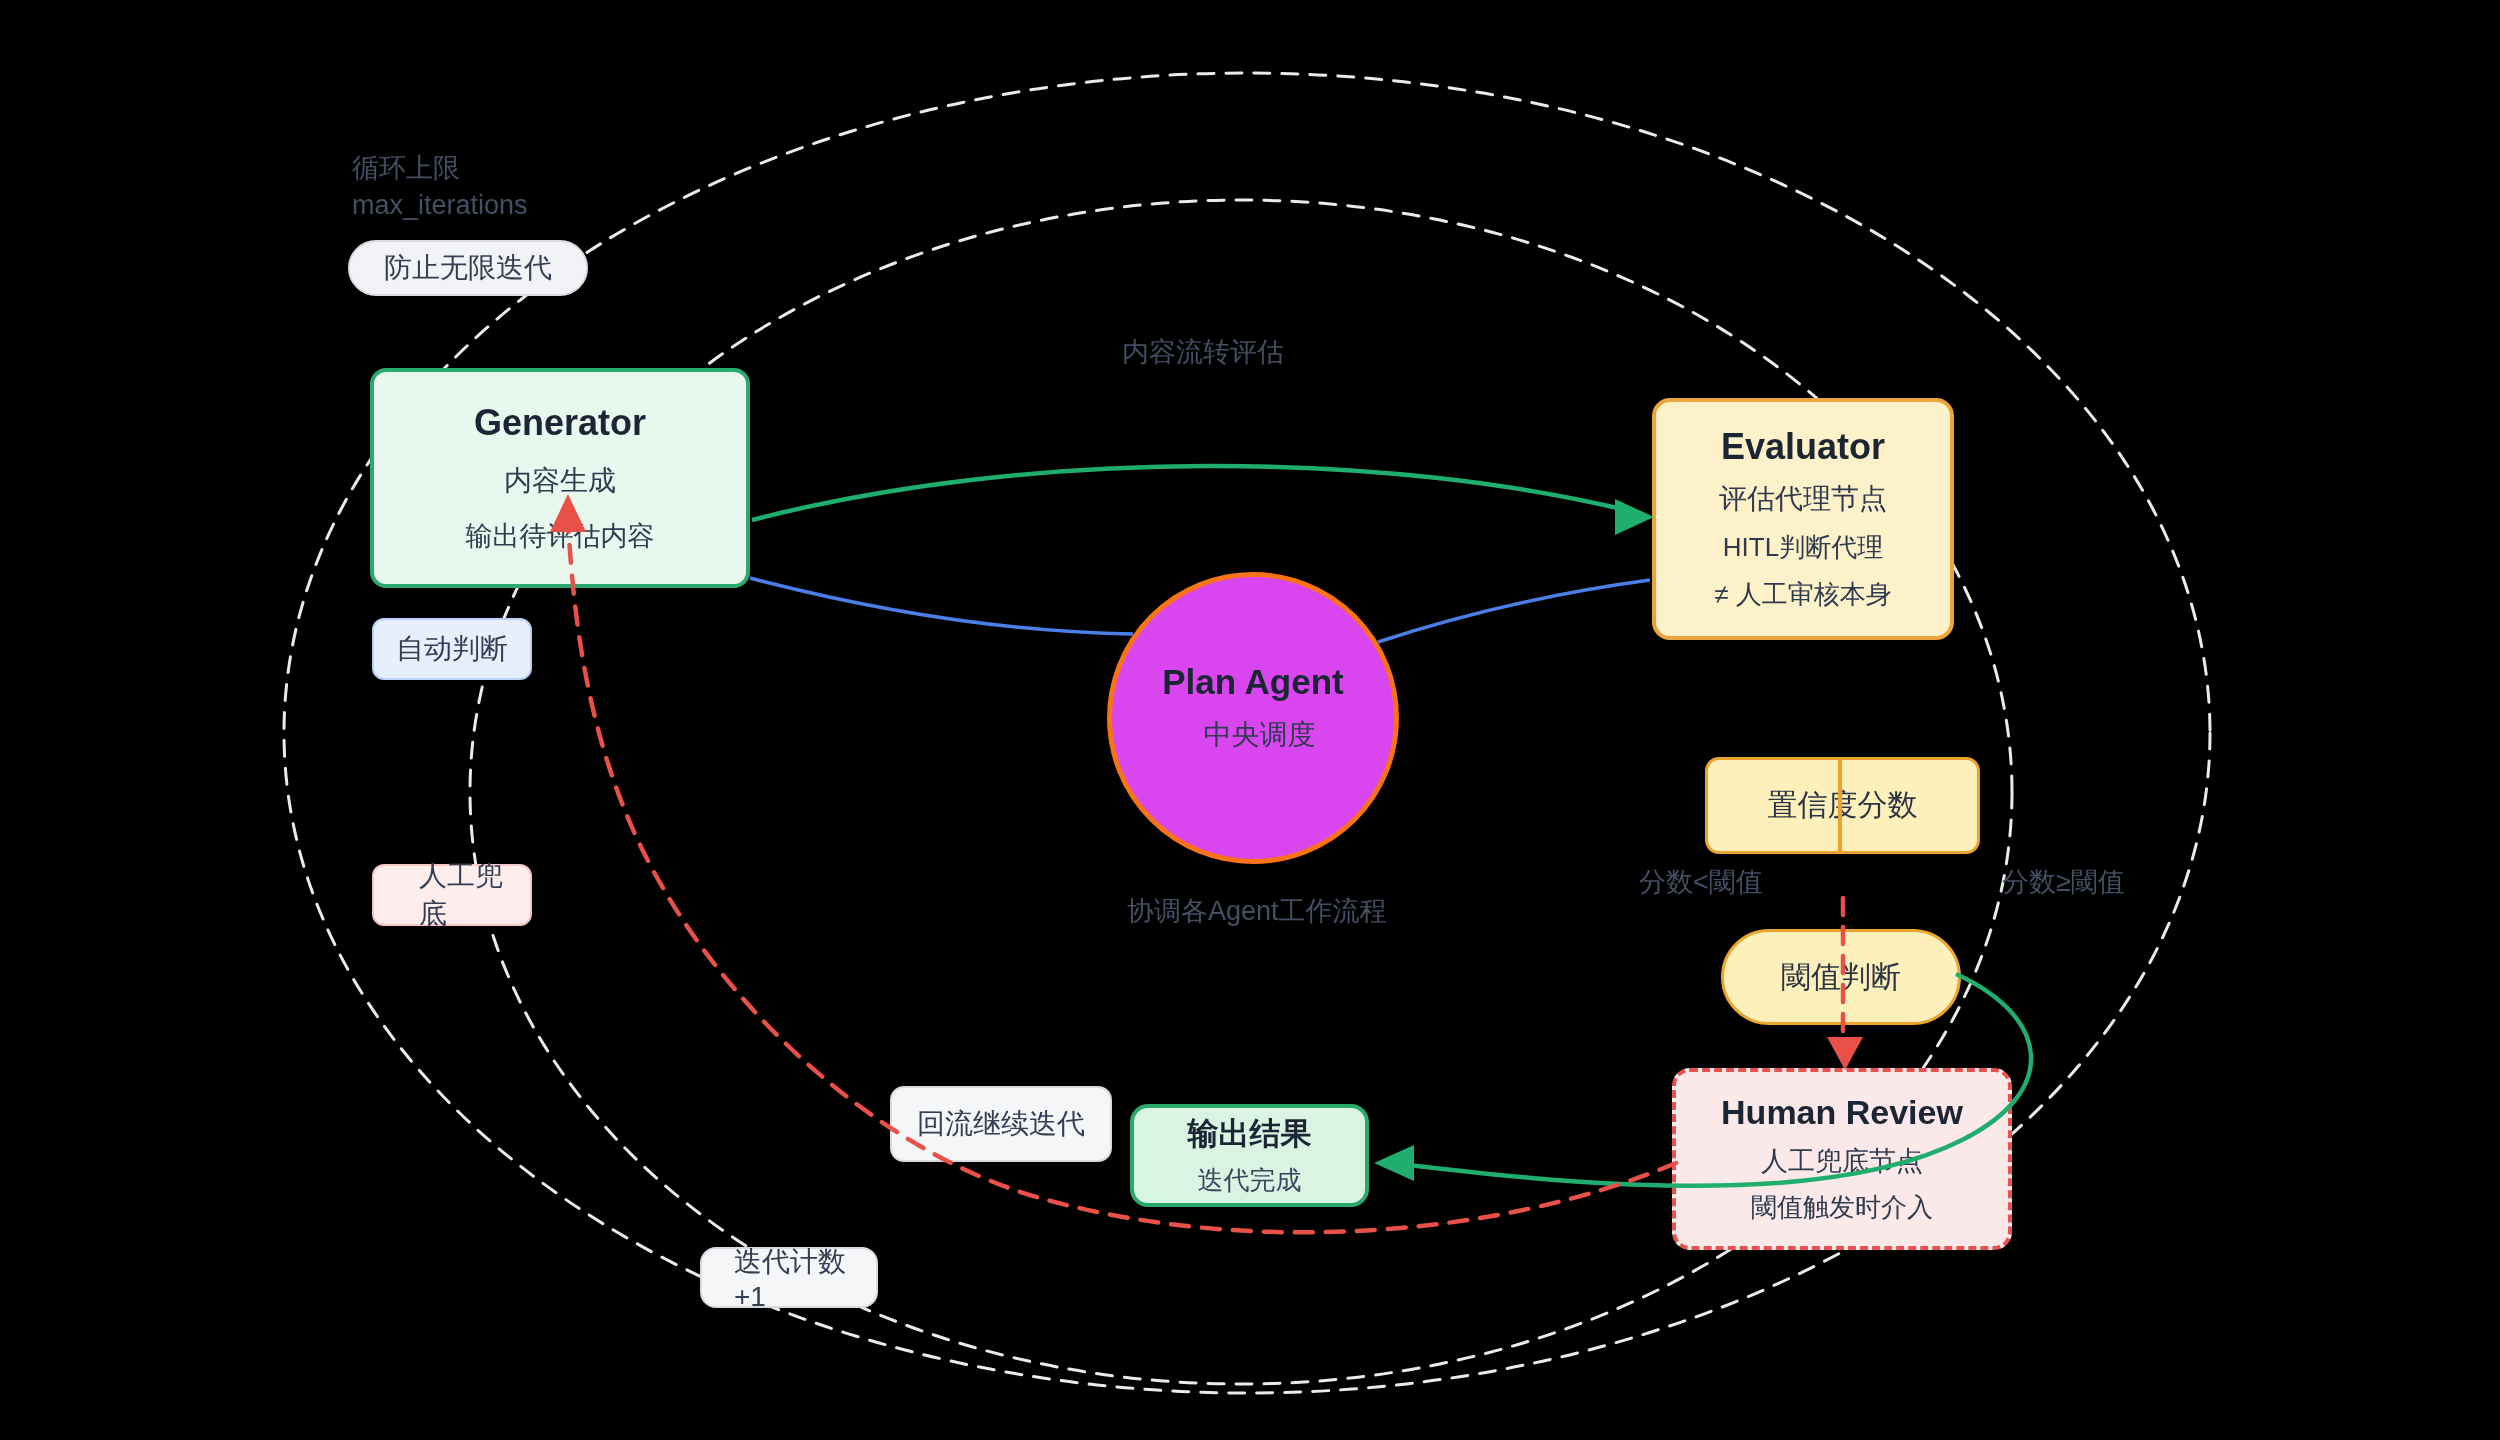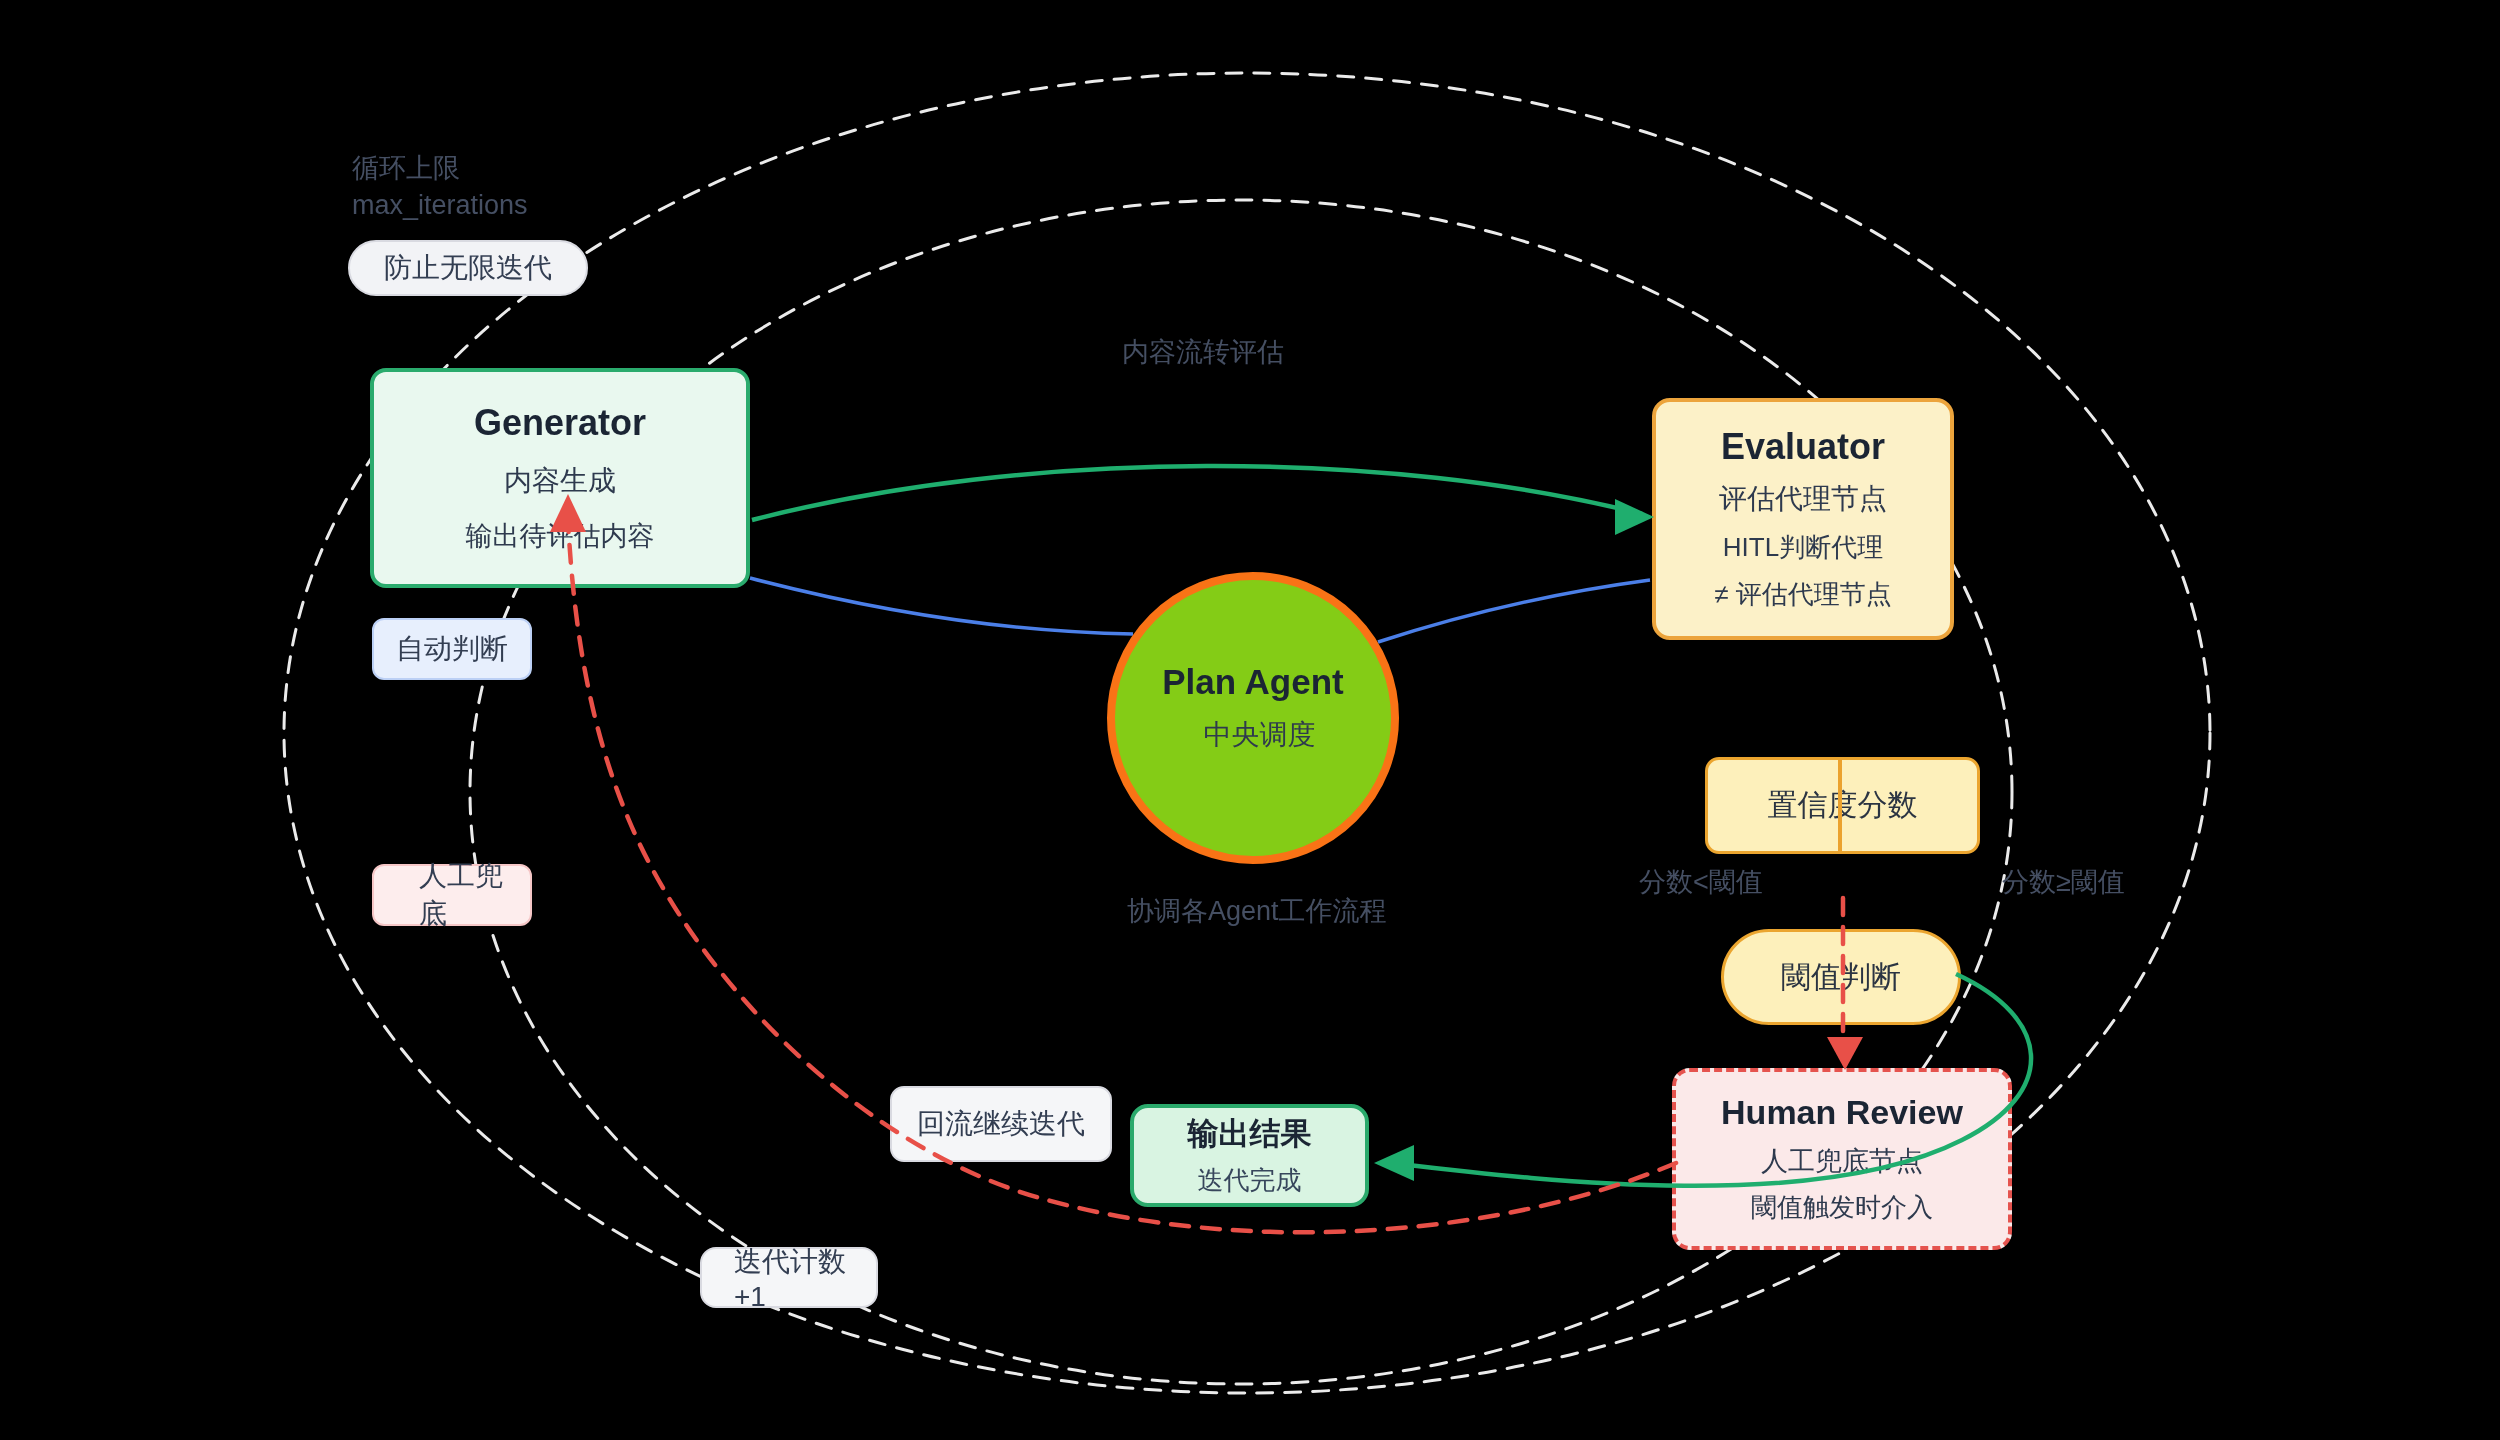--- a/index.html
+++ b/index.html
@@ -19,22 +19,22 @@
   .generator .title{font-size:36px;}
   .generator .sub{font-size:28px;}
   .generator .sub2{font-size:27px;color:#2e3a4e;}
 
   .evaluator{left:1652px;top:398px;width:302px;height:242px;background:#fcf1c8;
              border:4px solid #eca43c;border-radius:18px;gap:12px;}
   .evaluator .title{font-size:36px;}
   .evaluator .sub{font-size:28px;}
   .evaluator .sub2,.evaluator .sub3{font-size:26px;color:#2e3a4e;}
 
-  .plan{left:1107px;top:572px;width:292px;height:292px;background:#84cc16;
-        border:8px solid #f97316;border-radius:50%;gap:14px;}
+  .plan{left:1107px;top:572px;width:292px;height:292px;background:#d946ef;
+        border:5px solid #f97316;border-radius:50%;gap:14px;}
   .plan .title{font-size:35px;transform:translateY(-10px);}
   .plan .sub{font-size:28px;transform:translateY(-10px);margin-left:13px;}
 
   .confidence{left:1705px;top:757px;width:275px;height:97px;background:#fdf0bb;
               border:3px solid #eba52f;border-radius:14px;}
   .confidence .sub{font-size:30px;color:#2b3442;}
 
   .threshold{left:1721px;top:929px;width:240px;height:96px;background:#fdf0bb;
              border:3px solid #eba52f;border-radius:48px;}
   .threshold .sub{font-size:30px;color:#2b3442;}
@@ -86,21 +86,21 @@
 <div class="node generator">
   <div class="title">Generator</div>
   <div class="sub">内容生成</div>
   <div class="sub2">输出待评估内容</div>
 </div>
 
 <div class="node evaluator">
   <div class="title">Evaluator</div>
   <div class="sub">评估代理节点</div>
   <div class="sub2">HITL判断代理</div>
-  <div class="sub3">≠ 评估代理节点</div>
+  <div class="sub3">≠ 人工审核本身</div>
 </div>
 
 <div class="node plan">
   <div class="title">Plan Agent</div>
   <div class="sub">中央调度</div>
 </div>
 
 <div class="node confidence">
   <div class="sub">置信度分数</div>
 </div>

